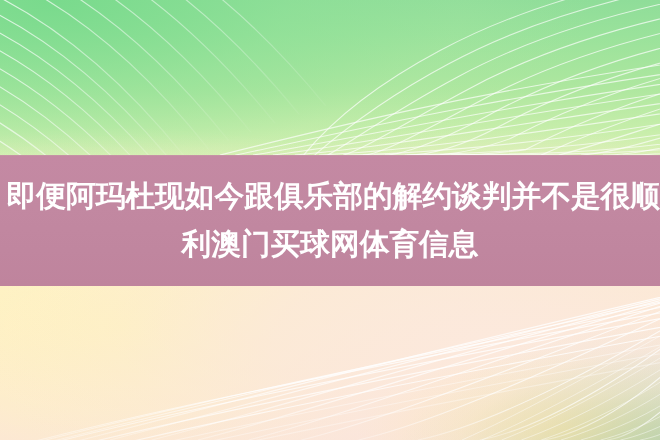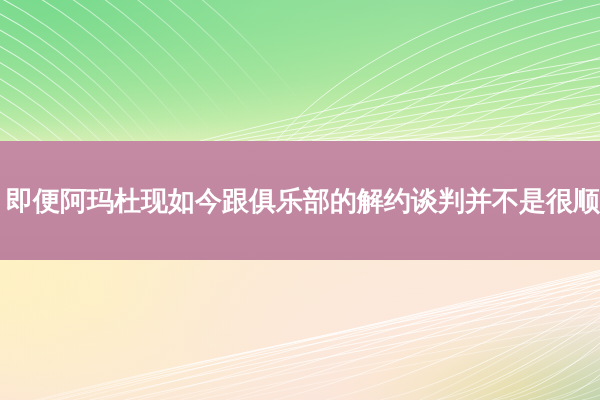--- a/index.html
+++ b/index.html
@@ -250,16 +250,17 @@
         <path d="M 546 400 C 578 392, 620 372, 652 342"></path>
         <path d="M 564 400 C 592 394, 630 376, 658 348"></path>
         <path d="M 582 400 C 604 396, 640 380, 664 354"></path>
       </g>
     </svg>
   </div>
 
   <div class="banner">
     <div class="banner-inner">
       <div class="headline line1">即便阿玛杜现如今跟俱乐部的解约谈判并不是很顺</div>
+      <div class="headline line2">利澳门买球网体育信息</div>
     </div>
   </div>
 
 </div>
 
 </body></html>

